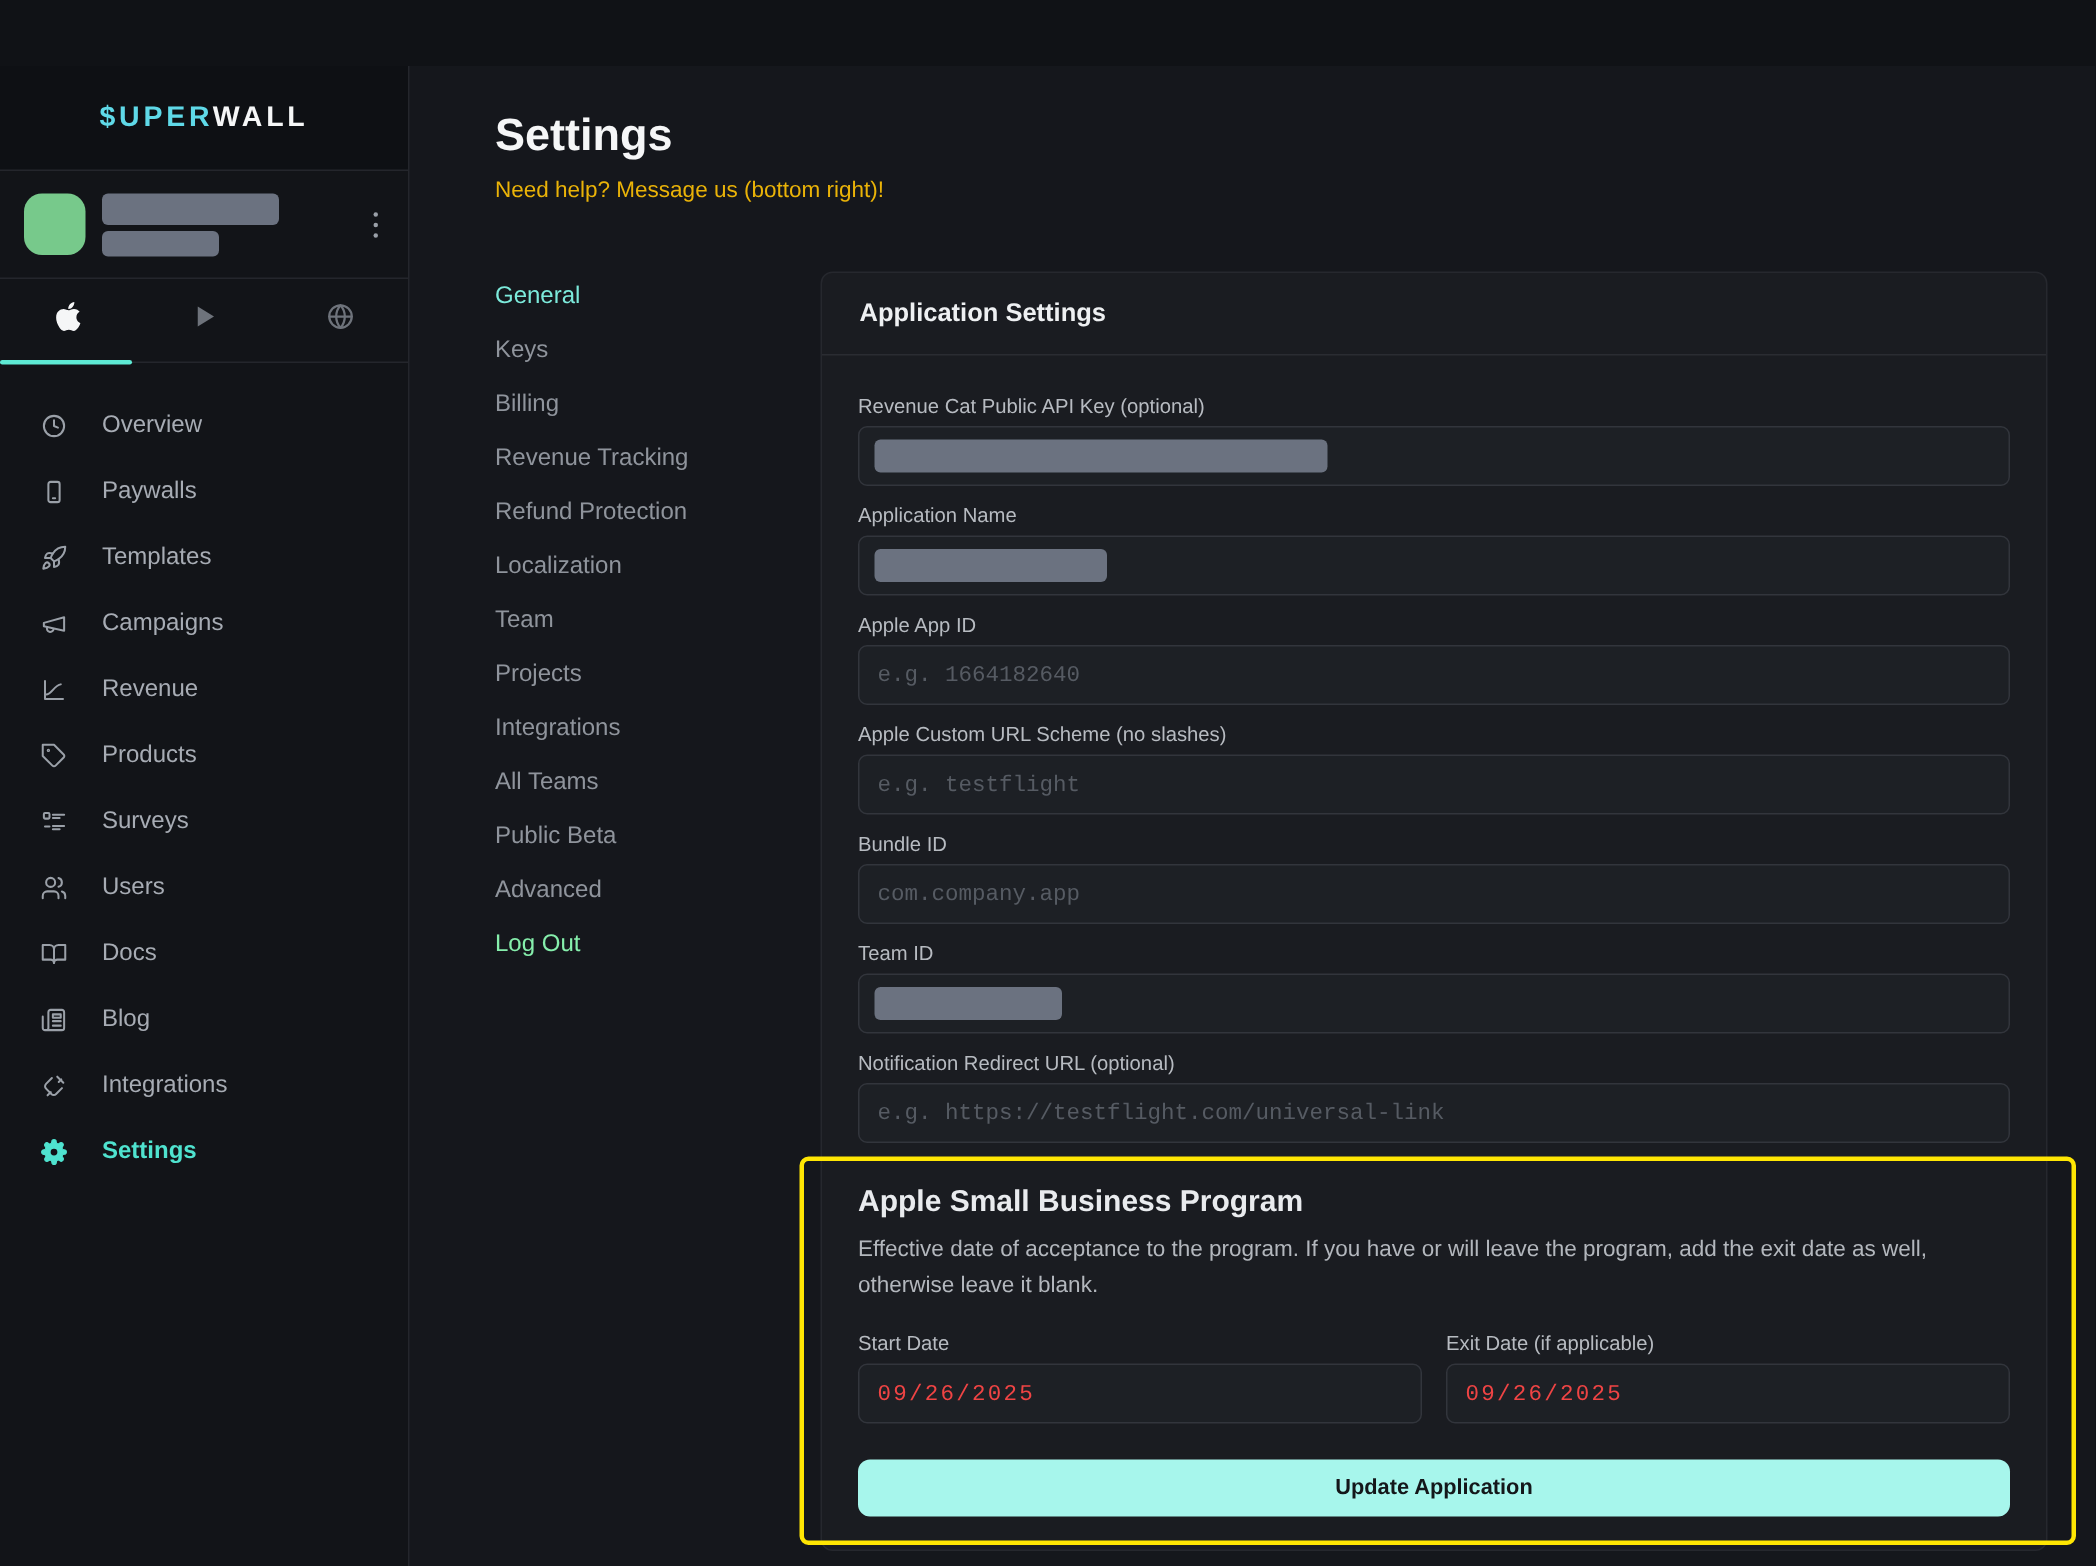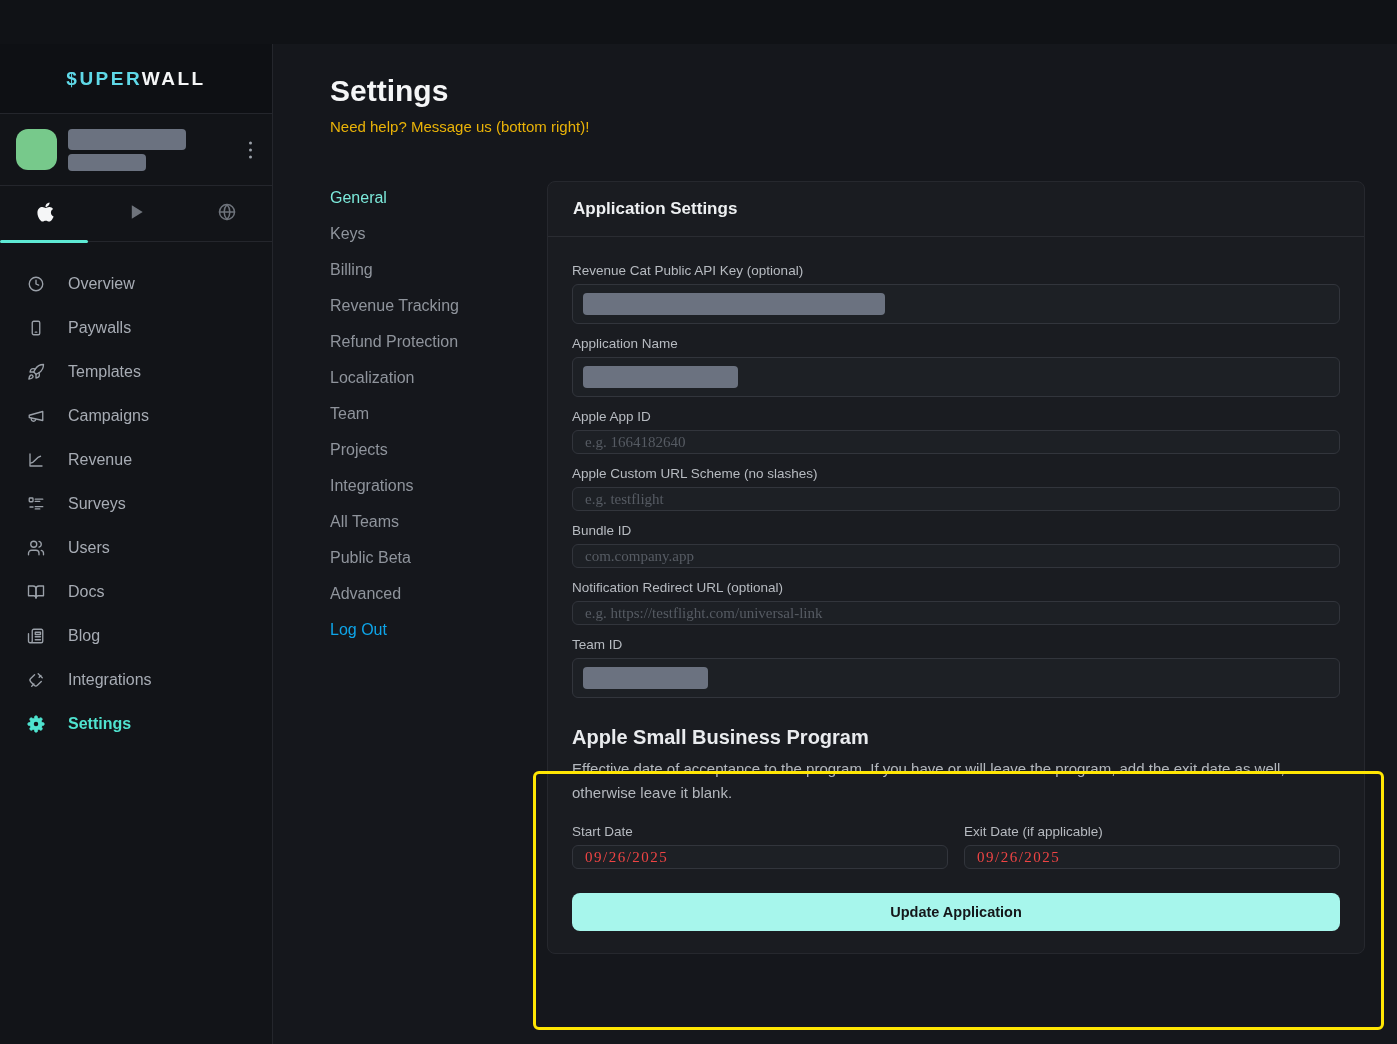--- a/index.html
+++ b/index.html
@@ -56,37 +56,37 @@
   .side-item.active svg.filled { fill: currentColor; stroke-width: 1; }
 
   
   .page-title { position: absolute; left: 330px; top: 30px; font-size: 30px; font-weight: 700; color: #f5f6f7; }
   .page-subtitle { position: absolute; left: 330px; top: 74px; font-size: 15px; color: #eab308; }
 
   
   .settings-nav { position: absolute; left: 330px; top: 136px; width: 210px; }
   .snav-item { height: 36px; line-height: 36px; font-size: 16px; color: #8f949c; cursor: pointer; }
   .snav-item.active { color: #7ceadb; }
-  .snav-item.danger { color: #0ea5e9; }
+  .snav-item.danger { color: #86efac; }
 
   
   .card {
     position: absolute; left: 547px; top: 137px; width: 818px;
     background: #1a1c21; border: 1px solid #26282e; border-radius: 8px;
   }
   .card-header { padding: 17px 25px; border-bottom: 1px solid #2a2c32; }
   .card-title { font-size: 17px; font-weight: 700; color: #eef0f2; }
   .card-body { padding: 26px 24px 22px 24px; }
 
   .field { margin-bottom: 12px; }
   .field-label { font-size: 13.5px; color: #b7bbc1; margin-bottom: 6px; }
   .text-input {
-    width: 100%; height: 24px; background: #1d2025; border: 1px solid #32353c;
+    width: 100%; height: 40px; background: #1d2025; border: 1px solid #32353c;
     border-radius: 6px; padding: 0 12px; font-size: 15px; color: #c8ccd1;
-    font-family: Liberation Serif, serif; outline: none; display: block;
+    font-family: Liberation Mono, monospace; outline: none; display: block;
   }
   .text-input::placeholder { color: #565b63; opacity: 1; }
   .redacted-input {
     width: 100%; height: 40px; background: #1d2025; border: 1px solid #32353c;
     border-radius: 6px; display: flex; align-items: center; padding: 0 10px;
   }
   .redacted-bar { height: 22px; border-radius: 4px; background: #6b7280; }
   .rw-155 { width: 155px; } .rw-302 { width: 302px; } .rw-125 { width: 125px; }
 
   .program-section { margin-top: 28px; }
@@ -204,20 +204,29 @@
         <span>Campaigns</span>
       </div>
       <div class="side-item">
         <span class="icn">
             <svg viewBox="0 0 24 24">
               <path d="M4 4v16h16"></path>
               <path d="M5 16c5 0 7-8 13-9"></path>
             </svg>
           </span>
         <span>Revenue</span>
+      </div>
+      <div class="side-item">
+        <span class="icn">
+            <svg viewBox="0 0 24 24">
+              <path d="M20.59 13.41l-7.17 7.17a2 2 0 0 1-2.83 0L2 12V2h10l8.59 8.59a2 2 0 0 1 0 2.83z"></path>
+              <circle cx="7" cy="7" r="0.6"></circle>
+            </svg>
+          </span>
+        <span>Products</span>
       </div>
       <div class="side-item">
         <span class="icn">
             <svg viewBox="0 0 24 24">
               <rect x="3" y="4" width="5" height="5" rx="1"></rect>
               <line x1="11" y1="5.5" x2="21" y2="5.5"></line>
               <line x1="11" y1="8.5" x2="17" y2="8.5"></line>
               <line x1="4" y1="16" x2="8" y2="16"></line>
               <line x1="11" y1="15.5" x2="21" y2="15.5"></line>
               <line x1="11" y1="18.5" x2="17" y2="18.5"></line>
@@ -327,29 +336,29 @@
         <div class="field-label">Apple Custom URL Scheme (no slashes)</div>
         <input type="text" class="text-input" placeholder="e.g. testflight" style="">
       </div>
 
       <div class="field">
         <div class="field-label">Bundle ID</div>
         <input type="text" class="text-input" placeholder="com.company.app" style="">
       </div>
 
       <div class="field">
-        <div class="field-label">Notification Redirect URL (optional)</div>
-        <input type="text" class="text-input" placeholder="e.g. https://testflight.com/universal-link" style="">
-      </div>
-
-      <div class="field">
         <div class="field-label">Team ID</div>
         <div class="redacted-input">
           <div class="redacted-bar rw-125"></div>
         </div>
+      </div>
+
+      <div class="field">
+        <div class="field-label">Notification Redirect URL (optional)</div>
+        <input type="text" class="text-input" placeholder="e.g. https://testflight.com/universal-link" style="">
       </div>
 
       <div class="program-section">
         <div class="program-title">Apple Small Business Program</div>
         <div class="program-desc">Effective date of acceptance to the program. If you have or will leave the program, add the exit date as well, otherwise leave it blank.</div>
 
         <div class="date-row">
           <div class="date-col">
             <div class="field-label">Start Date</div>
             <input type="text" class="text-input date-input" value="09/26/2025" style="">

